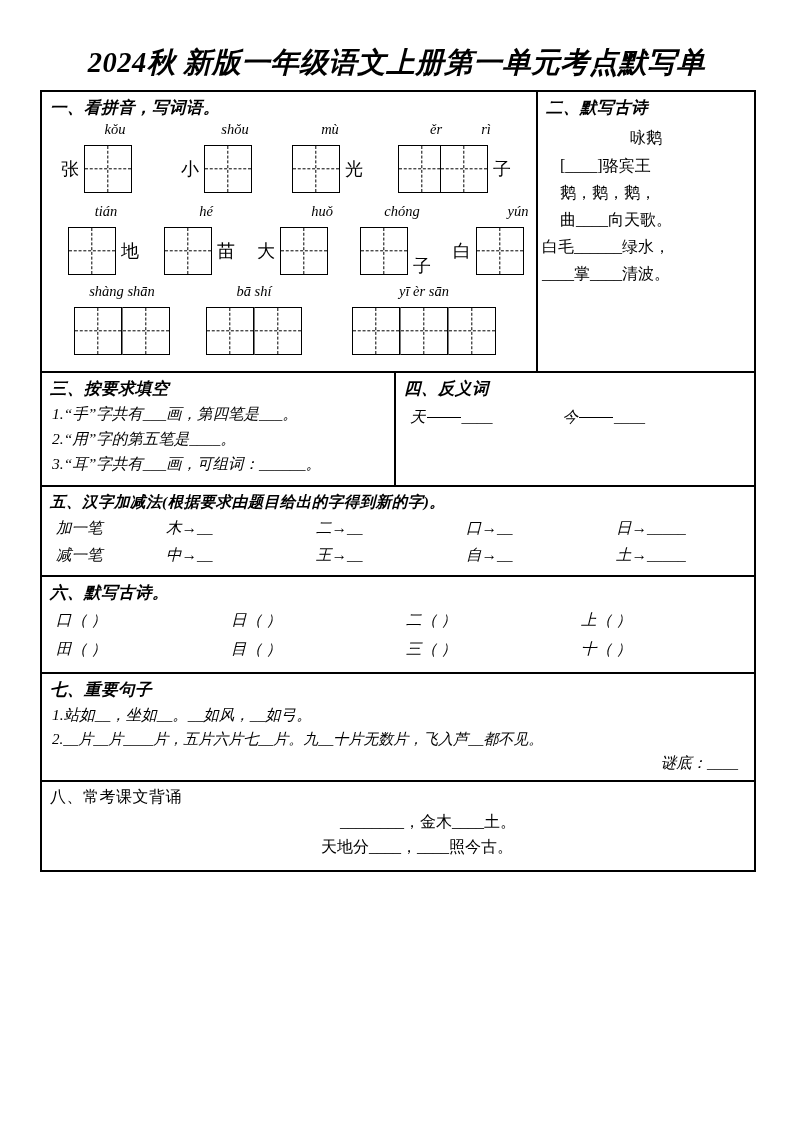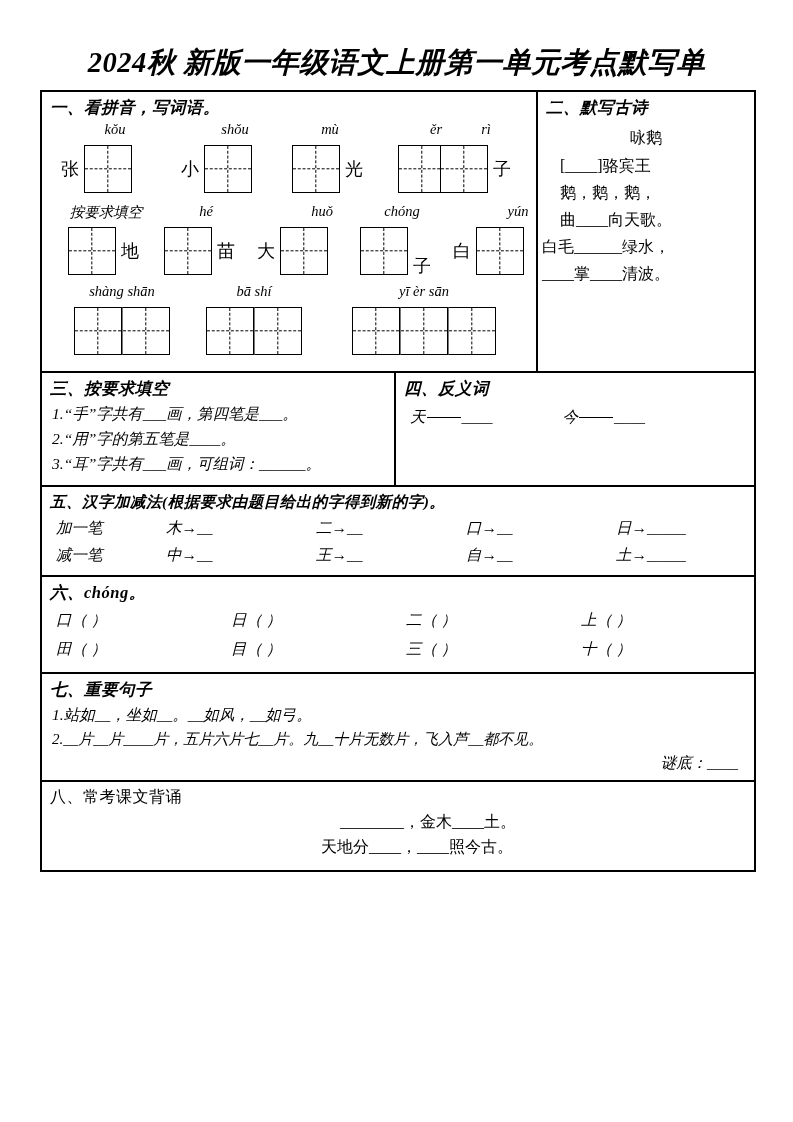--- a/index.html
+++ b/index.html
@@ -147,21 +147,21 @@
           </div>
           <div class="pyitem" style="left:398px;width:112px;margin-left:0;">
             <div class="pylab" style="top:-24px;left:-10px;">rì</div>
             <span class="tzg"></span>
             <span class="hz">子</span>
           </div>
         </div>
 
         <div class="pyrow" style="height:80px;">
           <div class="pyitem" style="left:26px;width:112px;">
-            <div class="pylab" style="top:-24px;left:-18px;">按要求填空</div>
+            <div class="pylab" style="top:-24px;left:-18px;">tián</div>
             <span class="tzg"></span>
             <span class="hz">地</span>
           </div>
           <div class="pyitem" style="left:122px;width:112px;">
             <div class="pylab" style="top:-24px;left:-14px;">hé</div>
             <span class="tzg"></span>
             <span class="hz">苗</span>
           </div>
           <div class="pyitem" style="left:210px;width:112px;">
             <div class="pylab" style="top:-24px;left:14px;">huǒ</div>
@@ -244,21 +244,21 @@
       <div class="grid-row">
         <span class="lab">减一笔</span>
         <span class="cell">中→__</span>
         <span class="cell">王→__</span>
         <span class="cell">自→__</span>
         <span class="cell wide">土→_____</span>
       </div>
     </div>
 
     <div class="band" style="padding-bottom:8px;">
-      <div class="sec-h">六、chóng。</div>
+      <div class="sec-h">六、默写古诗。</div>
       <div class="pair-row">
         <span class="pc">口（      ）</span>
         <span class="pc">日（      ）</span>
         <span class="pc">二（      ）</span>
         <span class="pc">上（      ）</span>
       </div>
       <div class="pair-row">
         <span class="pc">田（      ）</span>
         <span class="pc">目（      ）</span>
         <span class="pc">三（      ）</span>

